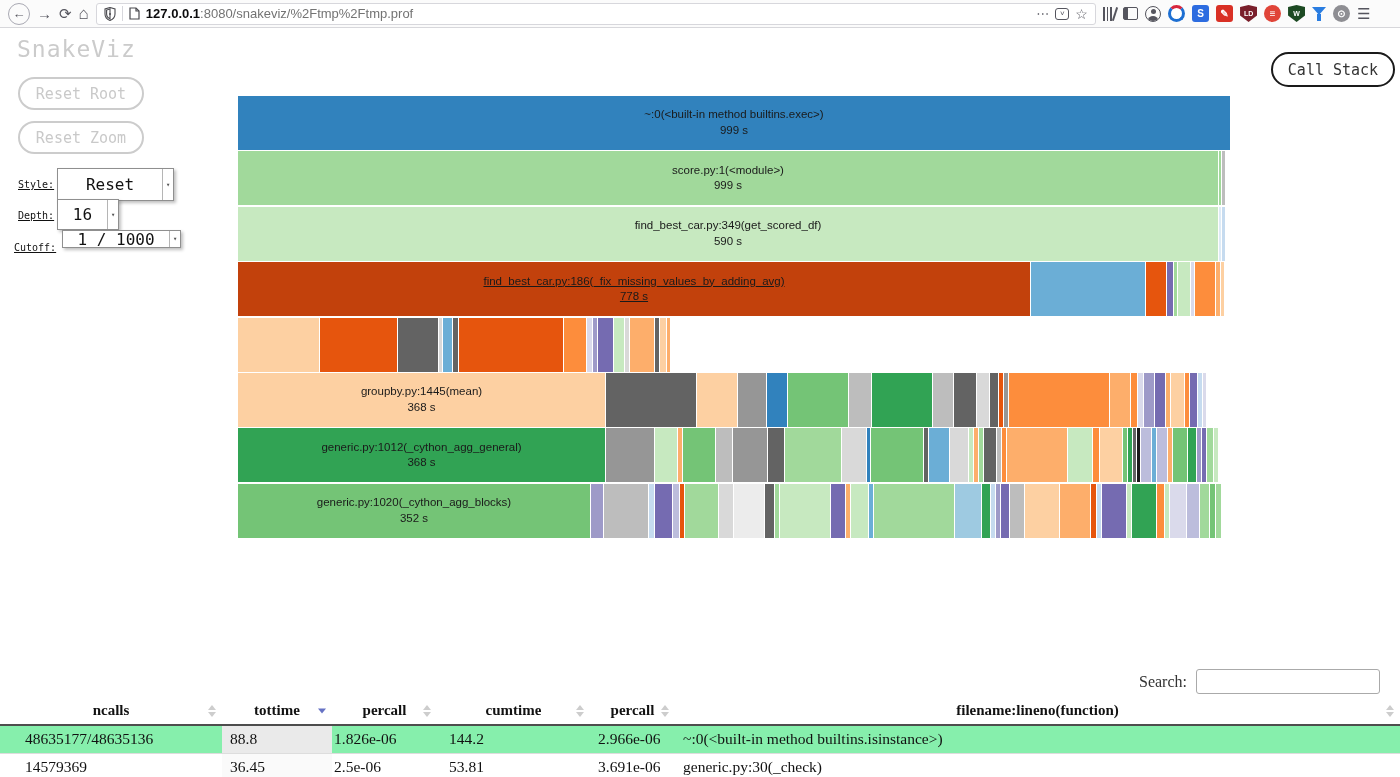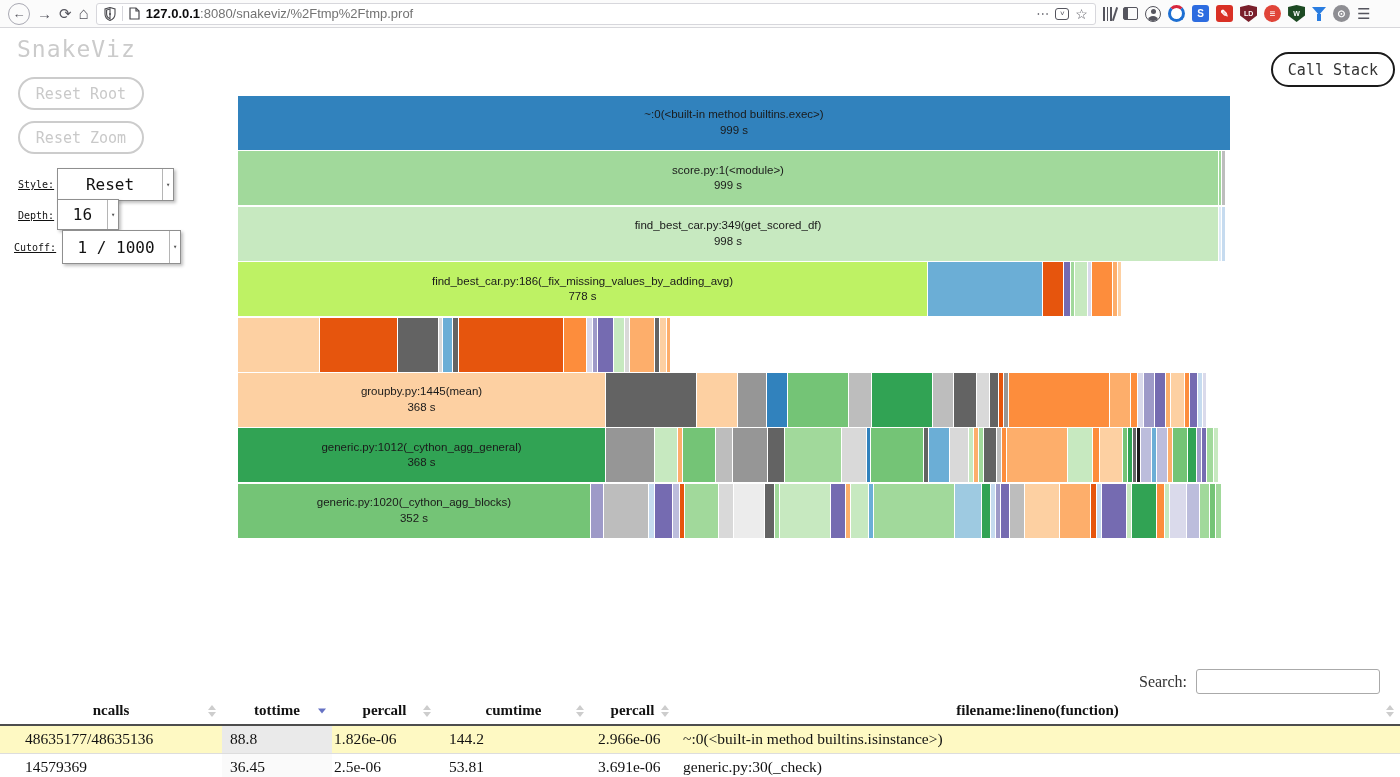--- a/index.html
+++ b/index.html
@@ -47,38 +47,38 @@
   #reset-zoom { left:18px; top:92px; width:126px; height:33px; border:2px solid #ccc; color:#c9c9c9; font-size:15px; }
   #call-stack { left:1271px; top:23px; width:124px; height:35px; border:2px solid #1a1a1a; color:#333; font-size:15px; }
   .ctl-label { position:absolute; font-family:"DejaVu Sans Mono",monospace; font-size:10px; color:#111;text-decoration:underline; }
   .sel { position:absolute; background:#fff; border:1px solid #8f8f8f; box-shadow:2px 2px 3px rgba(0,0,0,.25);
          font-family:"DejaVu Sans Mono",monospace; font-size:16px; color:#111; display:flex; align-items:center; cursor:pointer; }
   .sel .val { flex:1; text-align:center; }
   .sel .arrow { width:11px; align-self:stretch; border-left:1px solid #b5b5b5; display:flex; align-items:center;
                 justify-content:center; font-size:7px; color:#555; }
   #style-label { left:18px; top:150px; } #style-sel { left:57px; top:139px; width:117px; height:33px; }
   #depth-label { left:18px; top:181px; } #depth-sel { left:57px; top:170px; width:62px; height:31px; }
-  #cutoff-label { left:14px; top:213px; } #cutoff-sel { left:62px; top:201px; width:119px; height:34px; }
+  #cutoff-label { left:14px; top:213px; } #cutoff-sel { left:62px; top:201px; width:119px; height:18px; }
 
   
   #chart { position:absolute; left:238px; top:67px; width:992px; }
   .icicle-row { display:flex; column-gap:1px; height:54px; margin-bottom:1.4px; }
   .seg { height:100%; flex:0 0 auto; cursor:pointer; }
   .seg.labeled { display:flex; flex-direction:column; align-items:center; justify-content:center;
                  font-size:11.5px; color:#1a1a1a; line-height:1.35; overflow:hidden; white-space:nowrap; }
 
   
   #search-label { position:absolute; left:1139px; top:644px; font-family:"Liberation Serif",serif; font-size:16px; color:#333; }
   #search-input { position:absolute; left:1196px; top:640px; width:184px; height:25px; border:1px solid #aaa; border-radius:3px; padding:0 6px; font-size:13px; }
   #stats-table { position:absolute; left:0; top:668px; width:1400px; border-collapse:collapse;
                  font-family:"Liberation Serif",serif; font-size:15.5px; color:#111; table-layout:fixed; }
   #stats-table th { position:relative; font-weight:bold; font-size:15px; text-align:center; height:28px;
                     border-bottom:2px solid #4d4d4d; cursor:pointer; }
   #stats-table td { height:28px; padding-left:8px; overflow:hidden; white-space:nowrap; }
-  #stats-table tr.odd { background:#fef9c3; }
+  #stats-table tr.odd { background:#86efac; }
   #stats-table tr.odd td.sorted { background:#eaeaea; }
   #stats-table tr.even td.sorted { background:#fafafa; }
   #stats-table tr.even { background:#fff; border-top:1px solid #ddd; }
   td.c-ncalls { padding-left:25px !important; }
   td.c-percall1 { padding-left:2px !important; }
   td.c-cumtime { padding-left:12px !important; }
   .sort { position:absolute; right:6px; top:50%; transform:translateY(-50%); display:flex; flex-direction:column; gap:2px; }
   .sort i { display:block; width:0; height:0; border-left:4px solid transparent; border-right:4px solid transparent; }
   .sort .up { border-bottom:5px solid #cdcdcd; }
   .sort .dn { border-top:5px solid #cdcdcd; }
@@ -193,27 +193,27 @@
           <div class="seg labeled" style="width: 980px; background: rgb(161, 217, 155);">
             <span>score.py:1(&lt;module&gt;)</span>
             <span>999 s</span>
           </div>
           <div class="seg" style="width: 2px; background: rgb(161, 217, 155);"></div>
           <div class="seg" style="width: 3px; background: rgb(189, 189, 189);"></div>
         </div>
         <div class="icicle-row">
           <div class="seg labeled" style="width: 980px; background: rgb(199, 233, 192);">
             <span>find_best_car.py:349(get_scored_df)</span>
-            <span>998 s</span>
+            <span>590 s</span>
           </div>
           <div class="seg" style="width: 2px; background: rgb(222, 235, 247);"></div>
           <div class="seg" style="width: 3px; background: rgb(198, 219, 239);"></div>
         </div>
         <div class="icicle-row">
-          <div class="seg labeled" style="width: 689px; background: #bef264;">
+          <div class="seg labeled" style="width: 792px; background: #c2410c; text-decoration: underline;">
             <span>find_best_car.py:186(_fix_missing_values_by_adding_avg)</span>
             <span>778 s</span>
           </div>
           <div class="seg" style="width: 114px; background: rgb(107, 174, 214);"></div>
           <div class="seg" style="width: 20px; background: rgb(230, 85, 13);"></div>
           <div class="seg" style="width: 6px; background: rgb(117, 107, 177);"></div>
           <div class="seg" style="width: 3px; background: rgb(161, 217, 155);"></div>
           <div class="seg" style="width: 12px; background: rgb(199, 233, 192);"></div>
           <div class="seg" style="width: 3px; background: rgb(218, 218, 235);"></div>
           <div class="seg" style="width: 20px; background: rgb(253, 141, 60);"></div>

